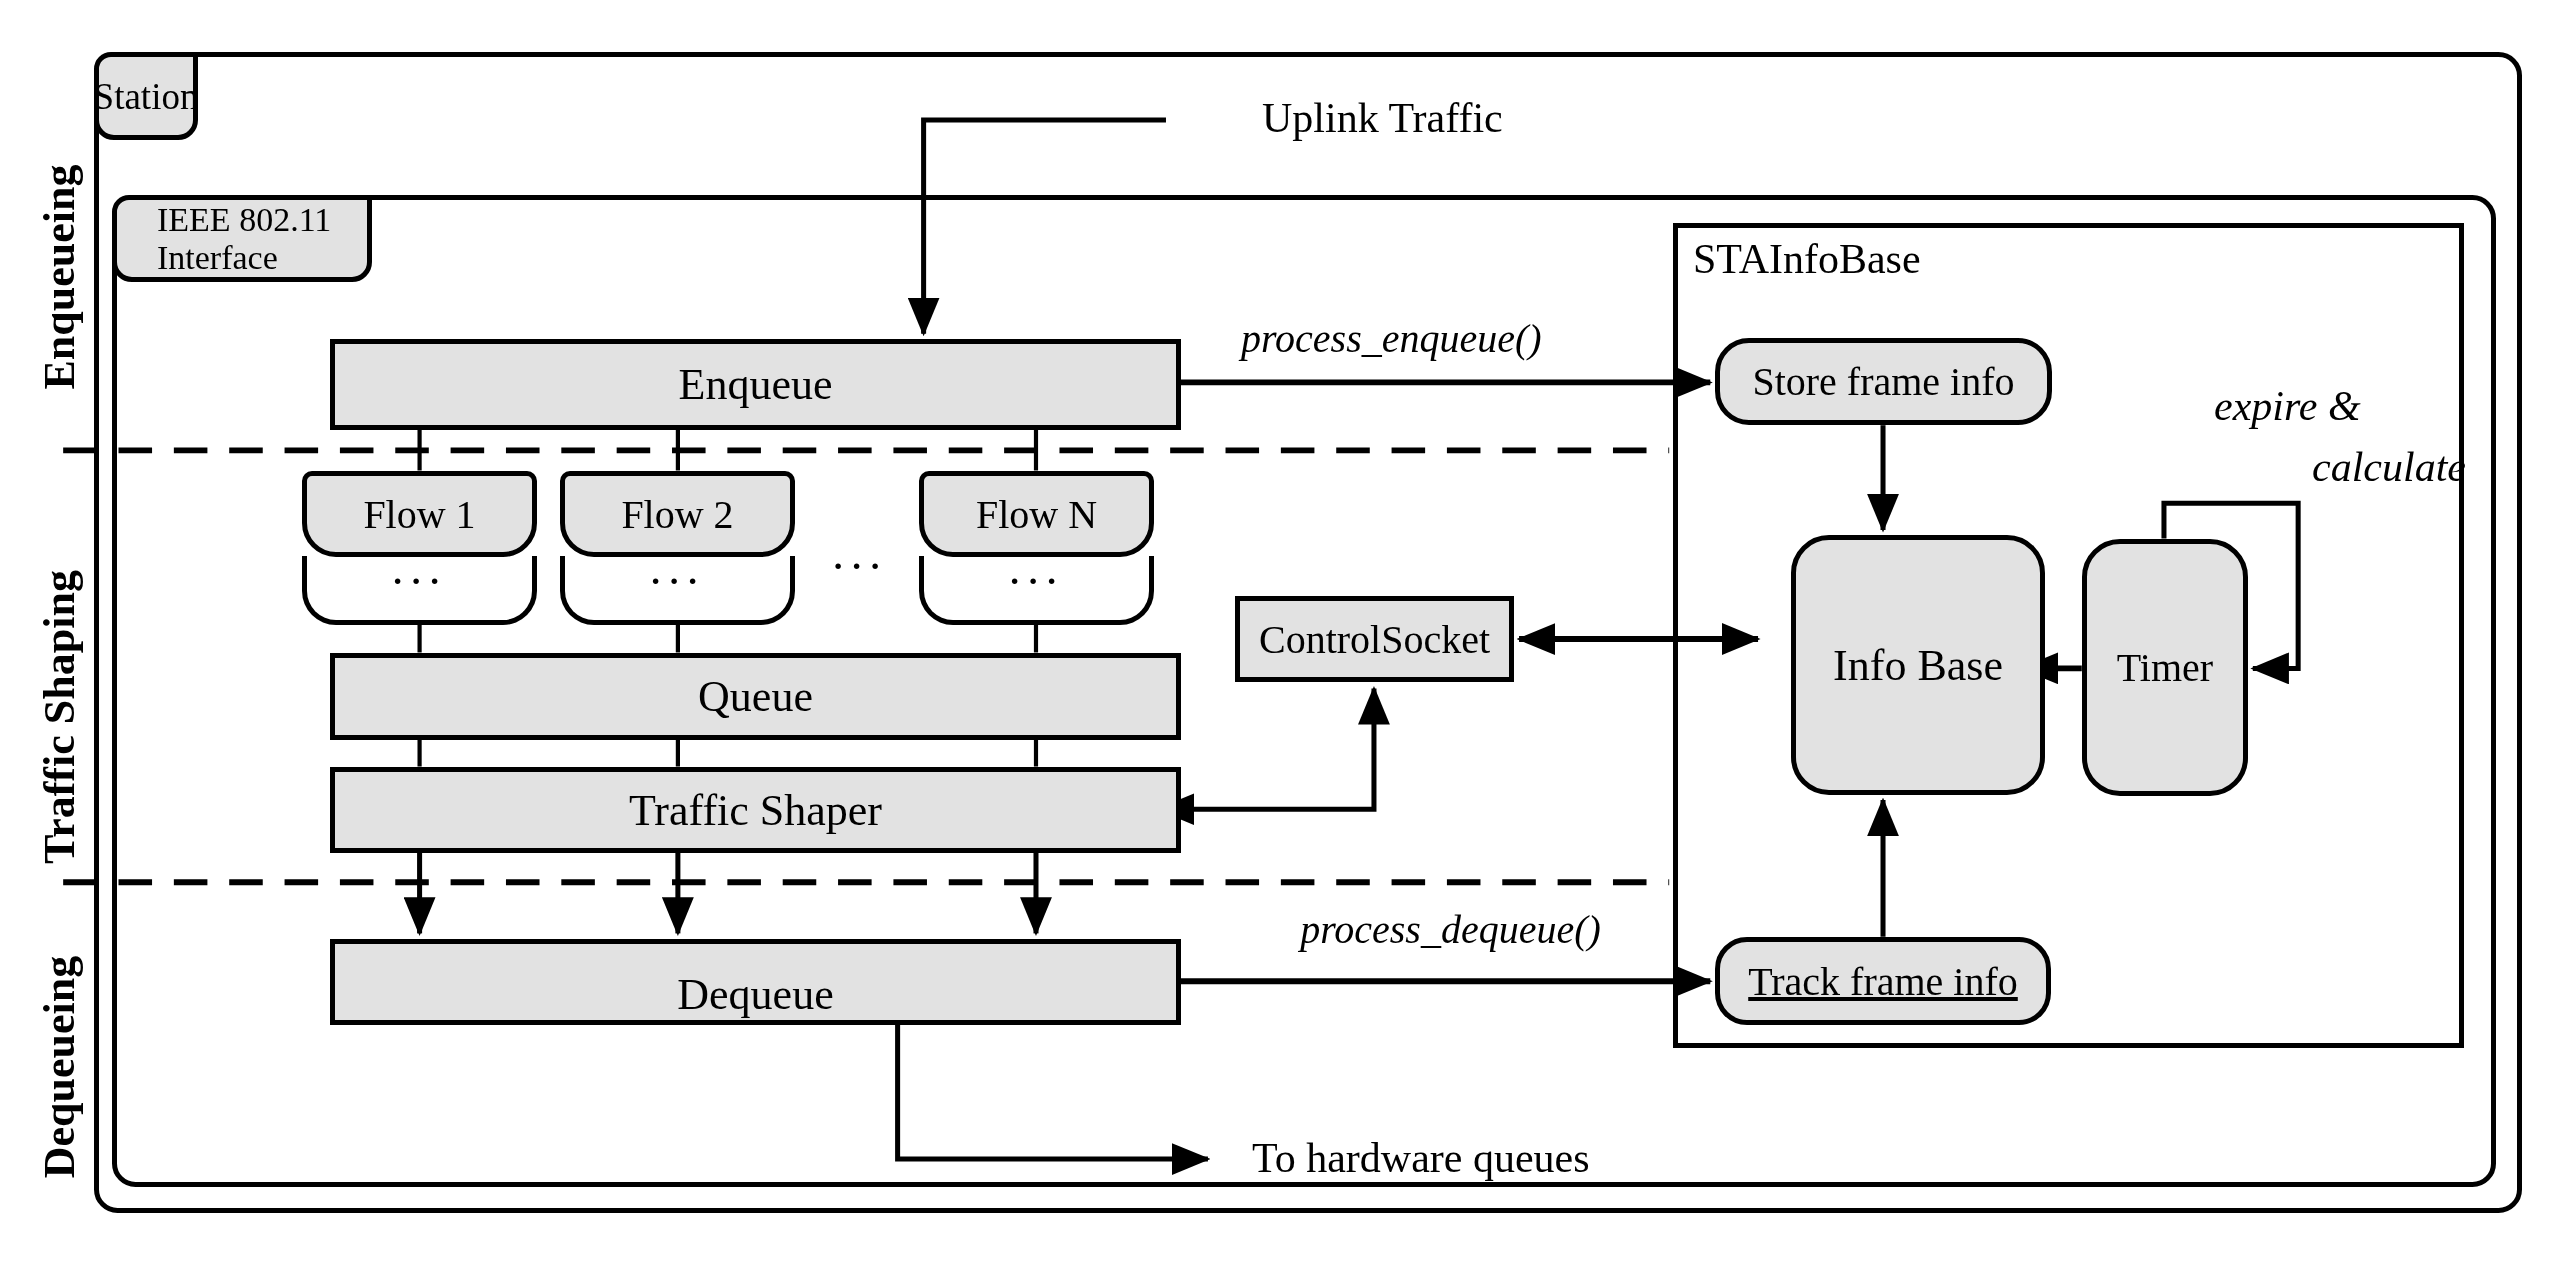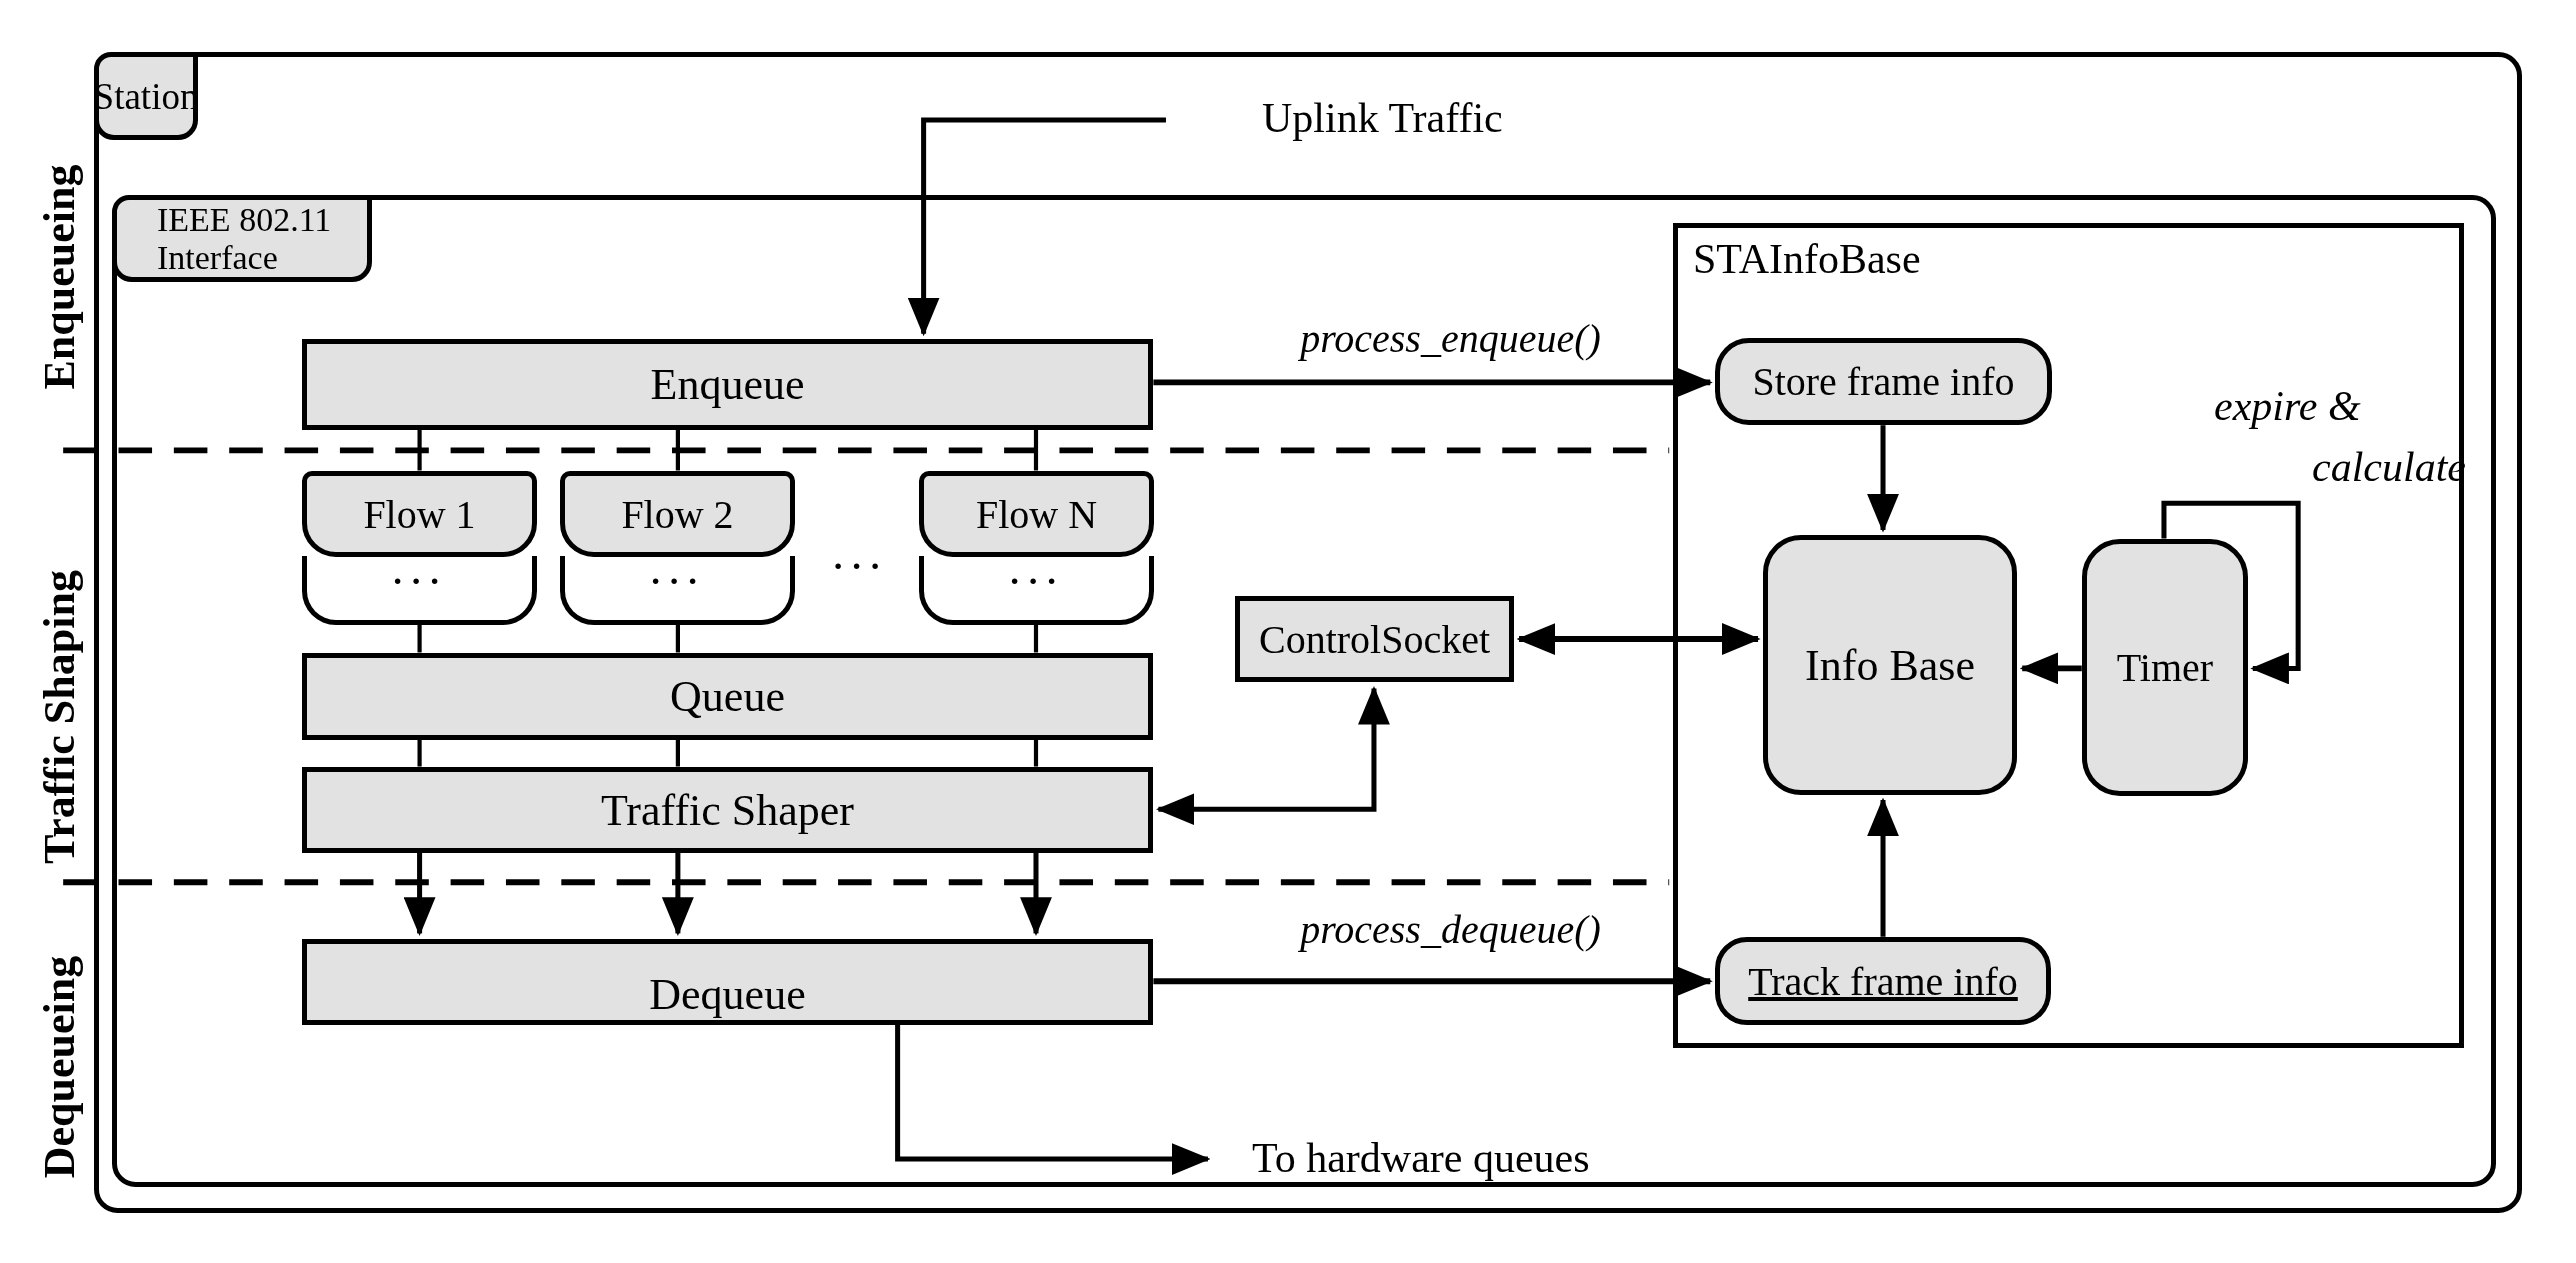--- a/index.html
+++ b/index.html
@@ -3,21 +3,21 @@
 <meta charset="utf-8">
 <style>
   html,body{margin:0;padding:0;background:#ffffff;}
   body{width:2576px;height:1263px;position:relative;font-family:"Liberation Serif","DejaVu Serif",serif;color:#000;}
   .abs{position:absolute;box-sizing:border-box;}
   .frame{border:5.9px solid #000;border-radius:23.5px;background:transparent;z-index:1;}
   .tab{background:#e2e2e2;border:5px solid #000;border-radius:17px 0 20px 20px;z-index:2;
        display:flex;align-items:center;justify-content:center;}
   .plainframe{border:5px solid #000;background:#ffffff;z-index:1;}
   .gbox{background:#e2e2e2;border:5px solid #000;display:flex;align-items:center;justify-content:center;z-index:4;}
-  .label-lg{font-size:44px;}
+  .label-lg{font-size:44px;margin-left:28px;}
   .label-md{font-size:40px;}
   .sidelabel{font-size:44px;font-weight:700;text-align:center;transform:rotate(-90deg);z-index:5;}
   .ital{font-style:italic;font-size:40px;z-index:5;}
   .plain-text{font-size:42px;z-index:5;}
   .flow-grey{background:#e2e2e2;border:5px solid #000;border-radius:10px 10px 34px 34px;
              display:flex;align-items:center;justify-content:center;font-size:40px;z-index:4;}
   .flow-white{background:#ffffff;border:5px solid #000;border-top:none;border-radius:0 0 34px 34px;
               display:flex;align-items:flex-start;justify-content:center;z-index:3;}
   .dots{font-size:47px;letter-spacing:6.7px;line-height:25px;}
   svg{position:absolute;left:0;top:0;z-index:3;pointer-events:none;}
@@ -143,21 +143,21 @@
 <div class="abs gbox label-md" style="left:2082px;top:539px;width:166px;height:257px;border-radius:38px;">
   <span>Timer</span>
 </div>
 
 <div class="abs gbox label-md" style="left:1715px;top:937px;width:336px;height:88px;border-radius:32px;text-decoration:underline;">
   <span>Track frame info</span>
 </div>
 
 <div class="abs plain-text" style="left:1262px;top:94px;">Uplink Traffic</div>
 
-<div class="abs ital" style="left:1241px;top:315px;width:419px;text-align:center;">process_enqueue()</div>
+<div class="abs ital" style="left:1241px;top:315px;width:419px;">process_enqueue()</div>
 
 <div class="abs ital" style="left:1241px;top:906px;width:419px;text-align:center;">process_dequeue()</div>
 
 <div class="abs ital" style="left:2214px;top:382px;width:252px;text-align:left;font-size:42px;">expire &amp;</div>
 <div class="abs ital" style="left:2214px;top:443px;width:252px;text-align:right;font-size:42px;">calculate</div>
 
 <div class="abs plain-text" style="left:1252px;top:1134px;">To hardware queues</div>
 
 
 </body></html>

